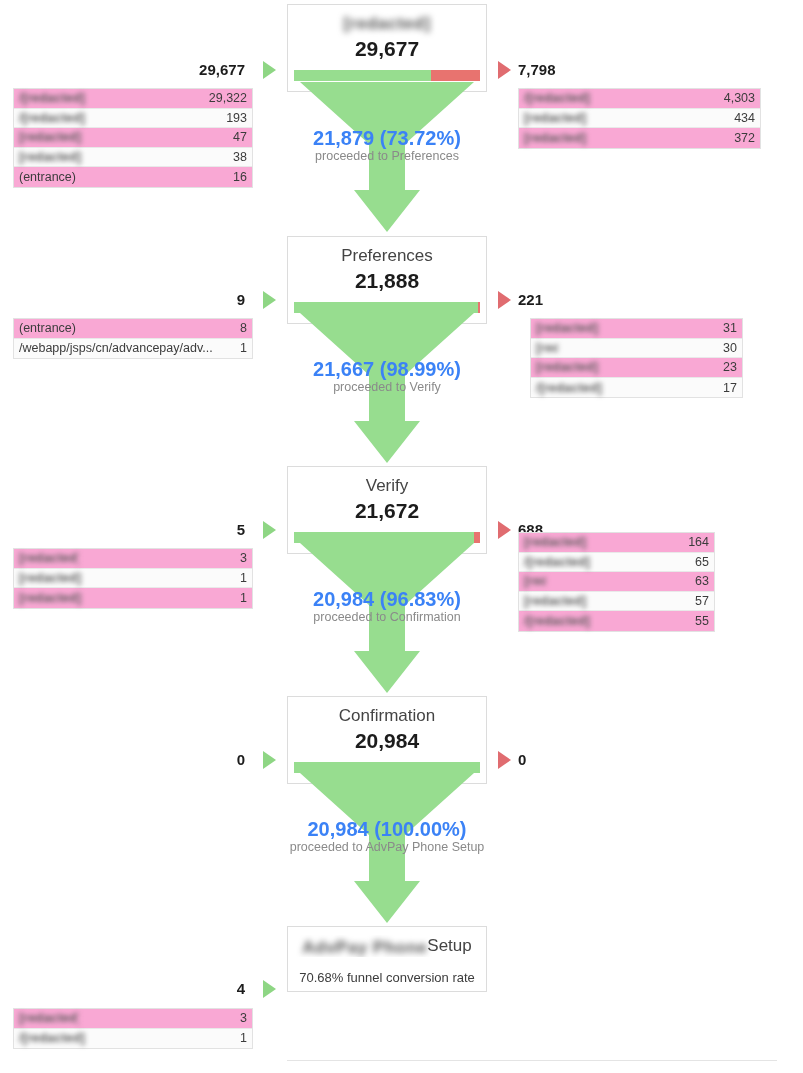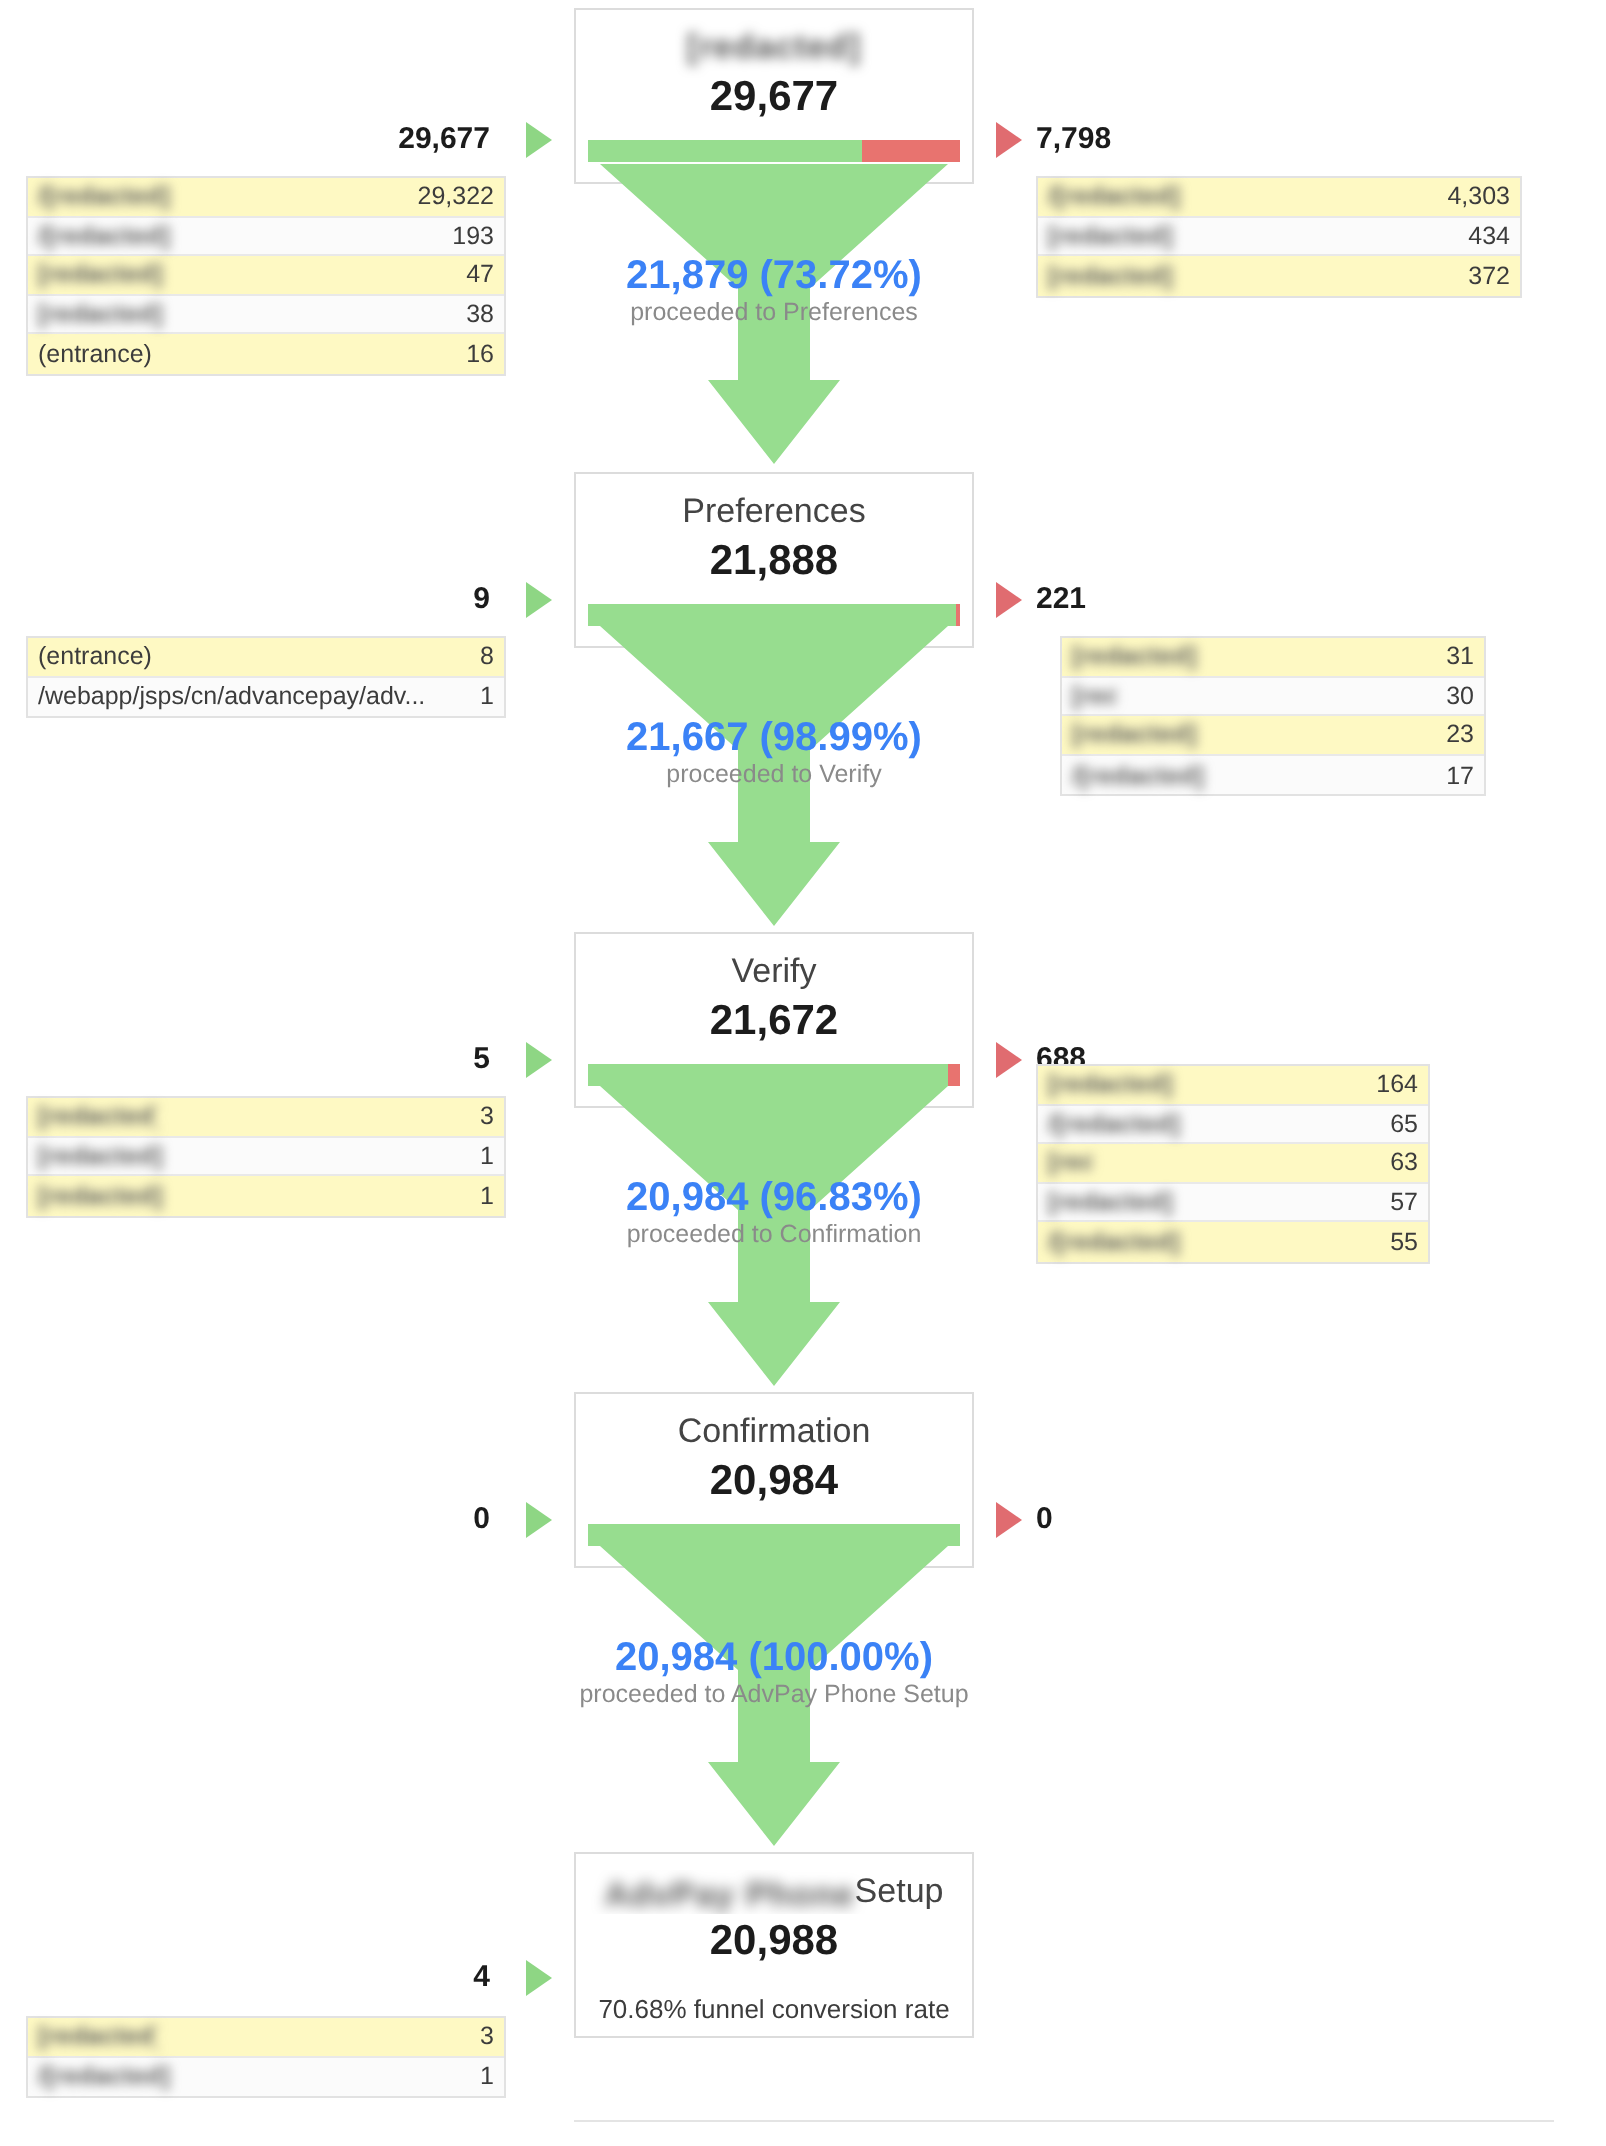--- a/index.html
+++ b/index.html
@@ -100,21 +100,21 @@
     border-bottom: 9px solid transparent;
   }
   .tri.green { border-left: 13px solid #8ed684; }
   .tri.red   { border-left: 13px solid #e06c70; }
 
   
   .side-table {
     position: absolute;
     box-sizing: border-box;
     border: 1px solid #e2e2e2;
-    background: #fef9c3;
+    background: #f9a8d4;
     font-size: 12.5px;
   }
   .side-table .row {
     display: flex;
     align-items: center;
     height: 19.6px;
     border-bottom: 1px solid #e9e9e9;
     padding: 0 5px;
     box-sizing: border-box;
   }
@@ -391,21 +391,20 @@
   </svg>
   <div class="labels" style="top:46px;">
     <div class="proceeded-num">20,984 (100.00%)</div>
     <div class="proceeded-txt">proceeded to AdvPay Phone Setup</div>
   </div>
 </div>
 
 <div class="step">
   <div class="step-box" style="top:926px; padding-bottom:4px;">
     <div class="step-title partial"><span class="blur-part">AdvPay Phone </span><span>Setup</span></div>
-    <div class="step-count">20,988</div>
     <div class="conv-rate">70.68% funnel conversion rate</div>
   </div>
 
   <div class="side-val left" style="left:125px; top:980px;">4</div>
   <div class="tri green" style="left:263px; top:980px;"></div>
 
   <div class="side-table" style="left:13px; top:1008px; width:240px;">
     <div class="row">
       <span class="lbl blur" style="max-width:60px;">[redacted]</span>
       <span class="val" style="margin-left:auto;">3</span>

